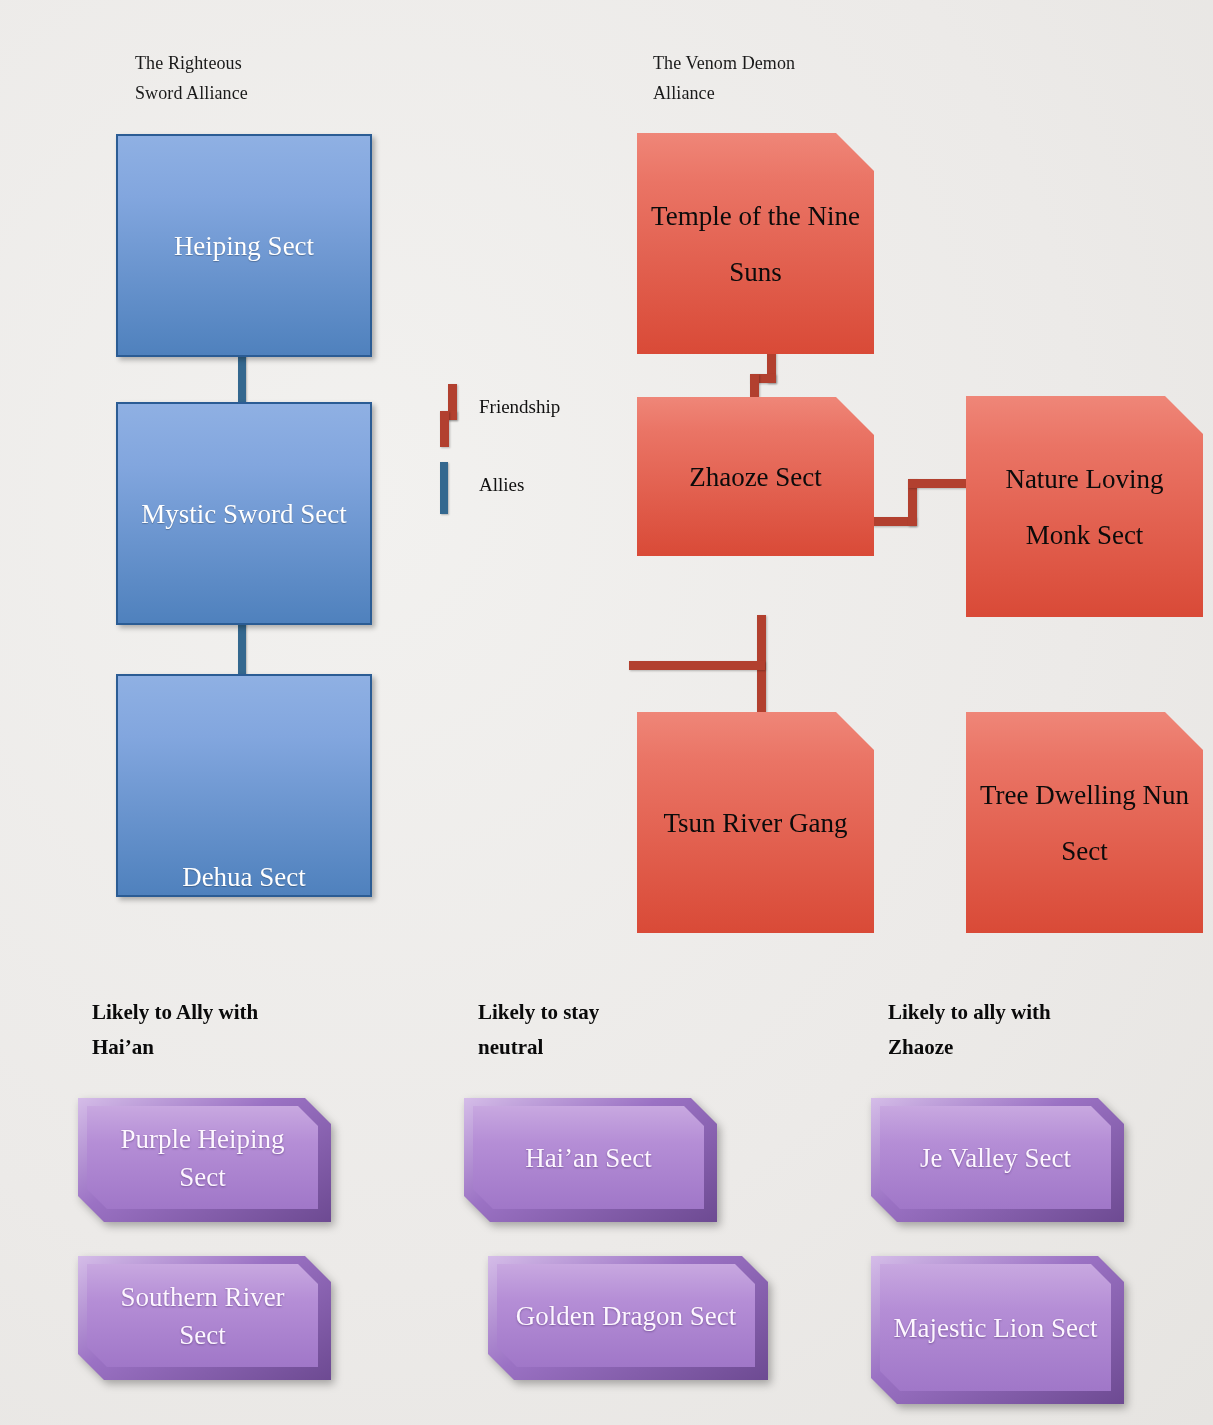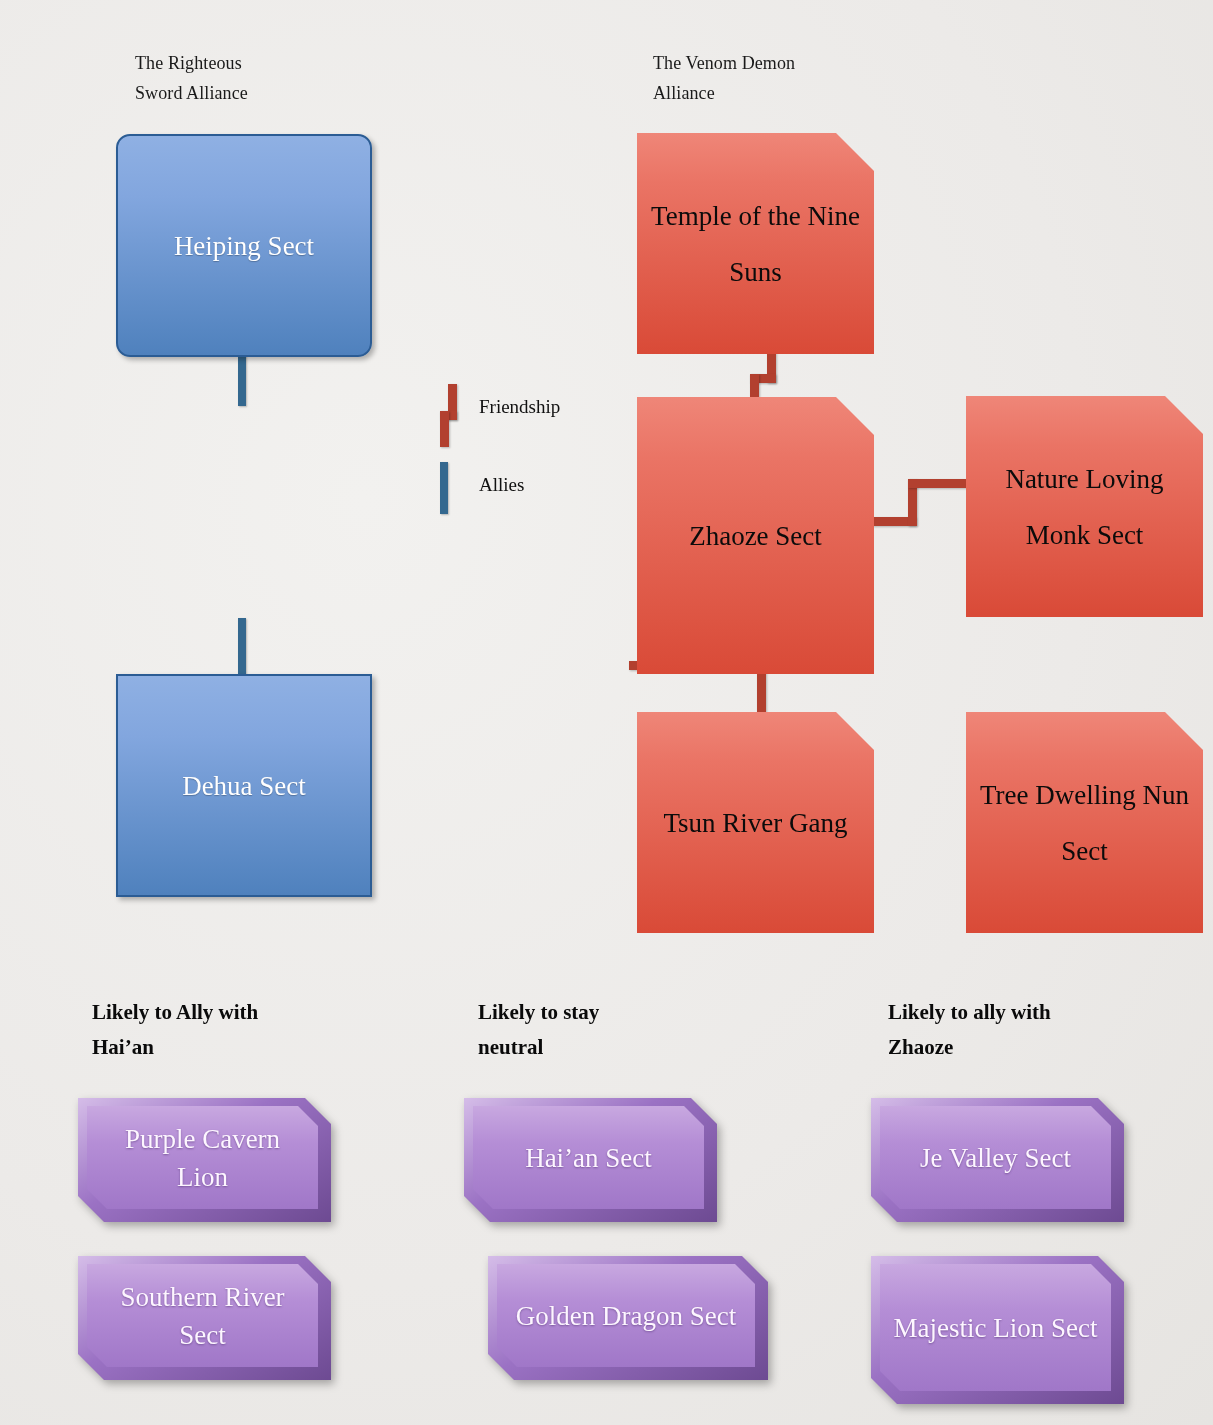--- a/index.html
+++ b/index.html
@@ -105,26 +105,30 @@
 
   <div class="grp-title" style="left:135px;top:48px;width:300px;">The Righteous
 Sword Alliance</div>
 
   <div class="grp-title" style="left:653px;top:48px;width:330px;">The Venom Demon
 Alliance</div>
 
   <div class="conn-blue" style="left:238px;top:350px;width:8px;height:56px;"></div>
   <div class="conn-blue" style="left:238px;top:618px;width:8px;height:60px;"></div>
 
-  <div class="bluebox" style="left:116px;top:134px;width:252px;height:219px;border-radius:14px;">
+  <div class="bluebox" style="left:116px;top:134px;width:252px;height:219px;">
     <span>Heiping Sect</span>
   </div>
 
-
-  <div class="bluebox" style="left:116px;top:674px;width:252px;height:219px;">
+  <div class="bluebox" style="left:116px;top:402px;width:252px;height:219px;">
+    <span>Mystic Sword
+Sect</span>
+  </div>
+
+  <div class="bluebox" style="left:116px;top:674px;width:252px;height:219px;align-items:flex-end;">
     <span>Dehua Sect</span>
   </div>
 
   <div class="conn-red" style="left:448px;top:384px;width:9px;height:36px;"></div>
   <div class="conn-red" style="left:440px;top:411px;width:17px;height:9px;"></div>
   <div class="conn-red" style="left:440px;top:411px;width:9px;height:36px;"></div>
   <div class="legend-label" style="left:479px;top:396px;">Friendship</div>
 
   <div class="conn-blue" style="left:440px;top:462px;width:8px;height:52px;"></div>
   <div class="legend-label" style="left:479px;top:474px;">Allies</div>
@@ -140,21 +144,21 @@
   <div class="conn-red" style="left:757px;top:615px;width:9px;height:106px;"></div>
 
   <div class="conn-red" style="left:629px;top:661px;width:136px;height:9px;"></div>
 
   <div class="redbox" style="left:637px;top:133px;width:237px;height:221px;">
     <span>Temple of
 the Nine
 Suns</span>
   </div>
 
-  <div class="redbox" style="left:637px;top:397px;width:237px;height:277px;">
+  <div class="redbox" style="left:637px;top:397px;width:237px;height:159px;">
     <span>Zhaoze Sect</span>
   </div>
 
   <div class="redbox" style="left:966px;top:396px;width:237px;height:221px;">
     <span>Nature
 Loving
 Monk Sect</span>
   </div>
 
   <div class="redbox" style="left:966px;top:712px;width:237px;height:221px;">
@@ -175,21 +179,21 @@
   <div class="sec-head" style="left:478px;top:995px;width:300px;">Likely to stay
 neutral</div>
 
   <div class="sec-head" style="left:888px;top:995px;width:300px;">Likely to ally with
 Zhaoze</div>
 
   <div class="purple-wrap" style="left:78px;top:1098px;width:253px;height:124px;">
     <div class="purple-outer"></div>
     <div class="purple-inner">
       <span>Purple
-Cavern Lion</span>
+Heiping Sect</span>
     </div>
   </div>
 
   <div class="purple-wrap" style="left:78px;top:1256px;width:253px;height:124px;">
     <div class="purple-outer"></div>
     <div class="purple-inner">
       <span>Southern
 River Sect</span>
     </div>
   </div>

